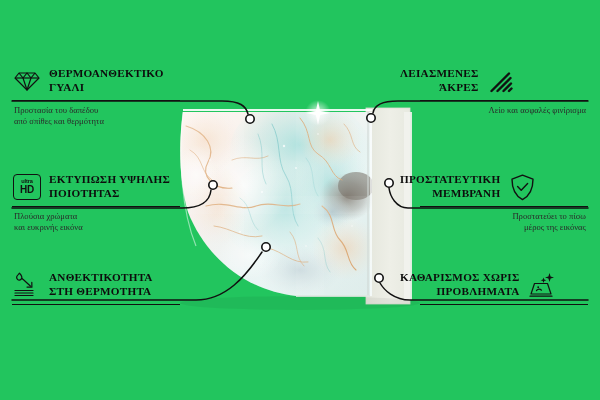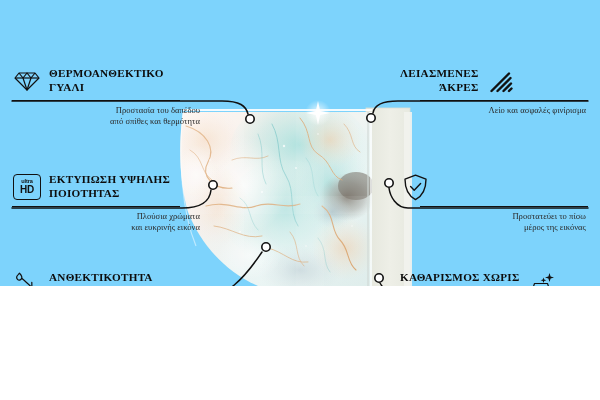--- a/index.html
+++ b/index.html
@@ -3,23 +3,23 @@
 <meta charset="utf-8">
 <style>
   html, body {
     margin: 0;
     padding: 0;
     background: #ffffff;
   }
   #stage {
     position: relative;
     width: 600px;
-    height: 286px;
+    height: 400px;
     overflow: hidden;
-    background: #7dd3fc;
+    background: #22c55e;
     font-family: "Liberation Serif", serif;
     color: #111111;
   }
 
   
   #product {
     position: absolute;
     left: 0; top: 0;
     width: 600px; height: 400px;
     pointer-events: none;
@@ -75,21 +75,20 @@
   .feature.left  .feat-rule { width: 168px; margin-left: 0; }
   .feature.right .feat-rule { width: 168px; margin-left: 20px; }
 
   .feat-sub {
     margin-top: 4px;
     font-family: "Liberation Serif", serif;
     font-size: 8.6px;
     line-height: 11.2px;
     color: #2a2a2a;
     white-space: pre-line;
-    text-align: right;
   }
   .feature.left  .feat-sub { padding-left: 2px; }
   .feature.right .feat-sub { padding-right: 2px; }
 
   
   .hd-badge {
     width: 26px; height: 24px;
     border: 1.4px solid #111;
     border-radius: 4px;
     display: flex;
@@ -362,20 +361,22 @@
   </div>
 
   <div class="feature right" style="top:170px;">
     <div class="feat-head">
       <span class="feat-icon">
         <svg width="25" height="27" viewBox="0 0 25 27" fill="none" stroke="#111" stroke-width="1.4" stroke-linecap="round" stroke-linejoin="round">
           <path d="M12.5,1.2 L23,5.2 C23,14 20.2,21.5 12.5,25.6 C4.8,21.5 2,14 2,5.2 Z"></path>
           <path d="M7.6,12.6 L11.2,16.2 L17.6,9.6"></path>
         </svg>
       </span>
+      <span class="feat-title">ΠΡΟΣΤΑΤΕΥΤΙΚΗ
+ΜΕΜΒΡΑΝΗ</span>
     </div>
     <div class="feat-rule"></div>
     <div class="feat-sub">Προστατεύει το πίσω
 μέρος της εικόνας</div>
   </div>
 
   <div class="feature right" style="top:268px;">
     <div class="feat-head">
       <span class="feat-icon">
         <svg width="30" height="26" viewBox="0 0 30 26" fill="none" stroke="#111" stroke-width="1.2" stroke-linecap="round" stroke-linejoin="round">

